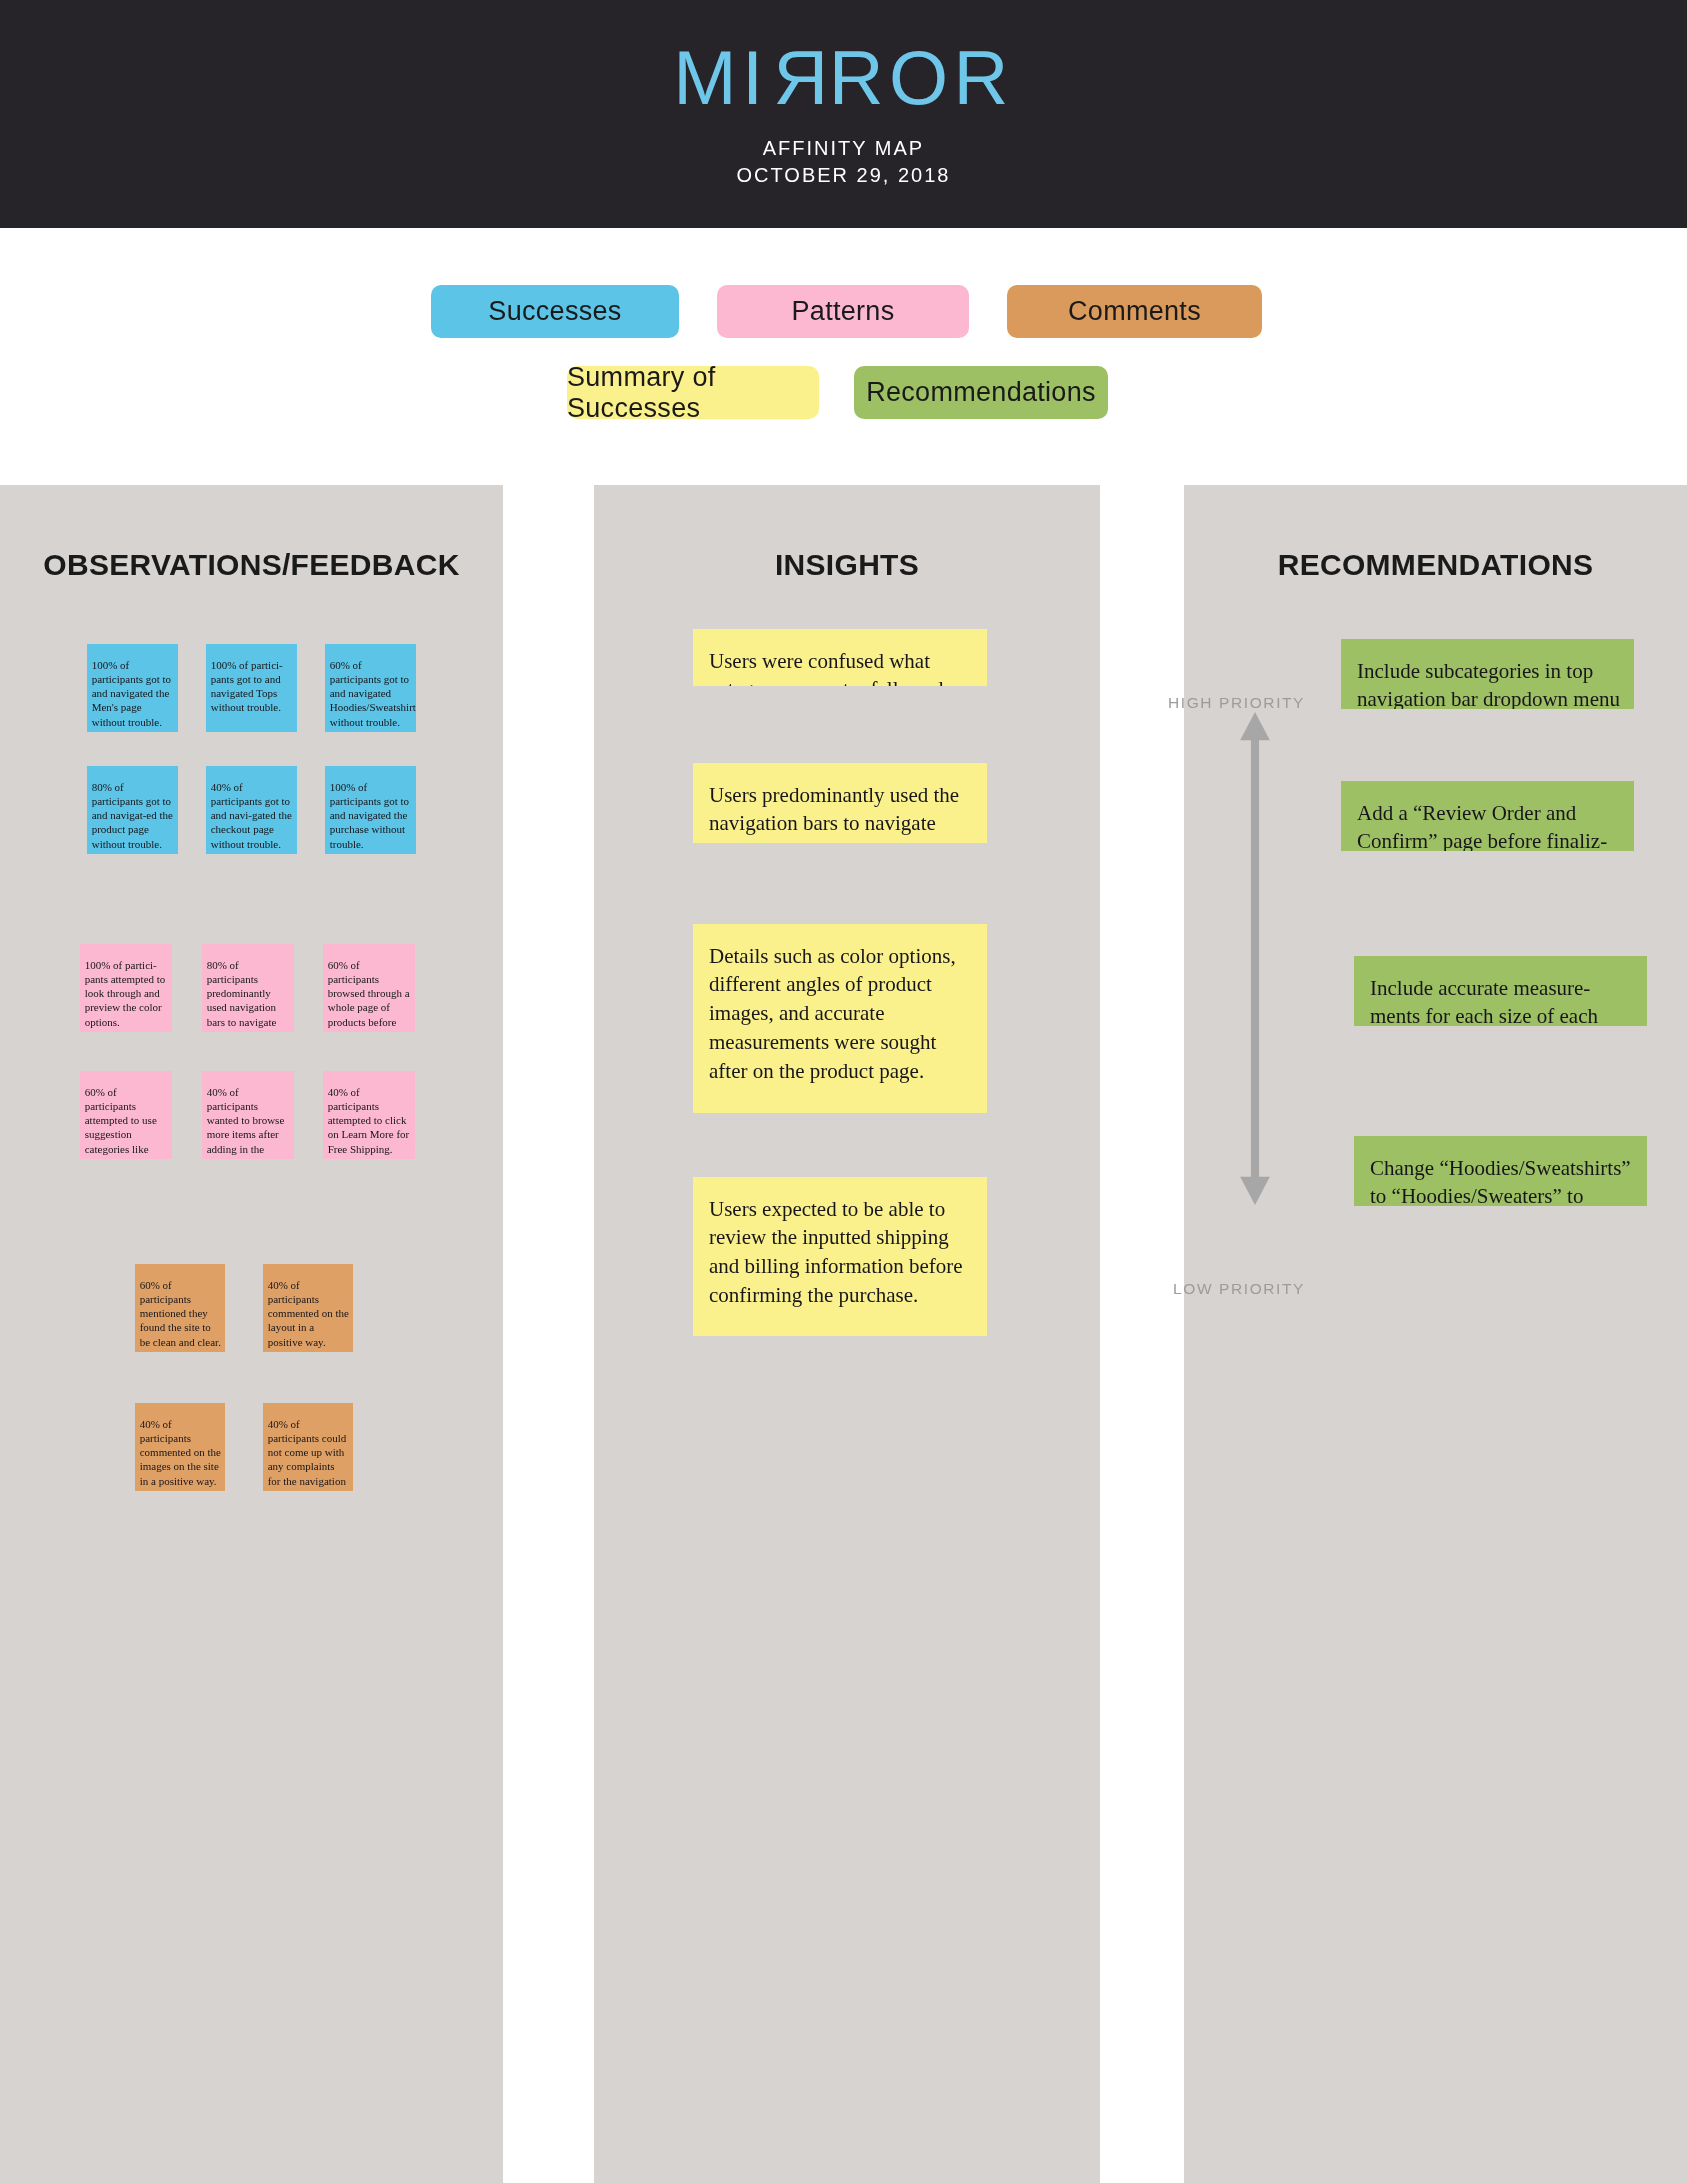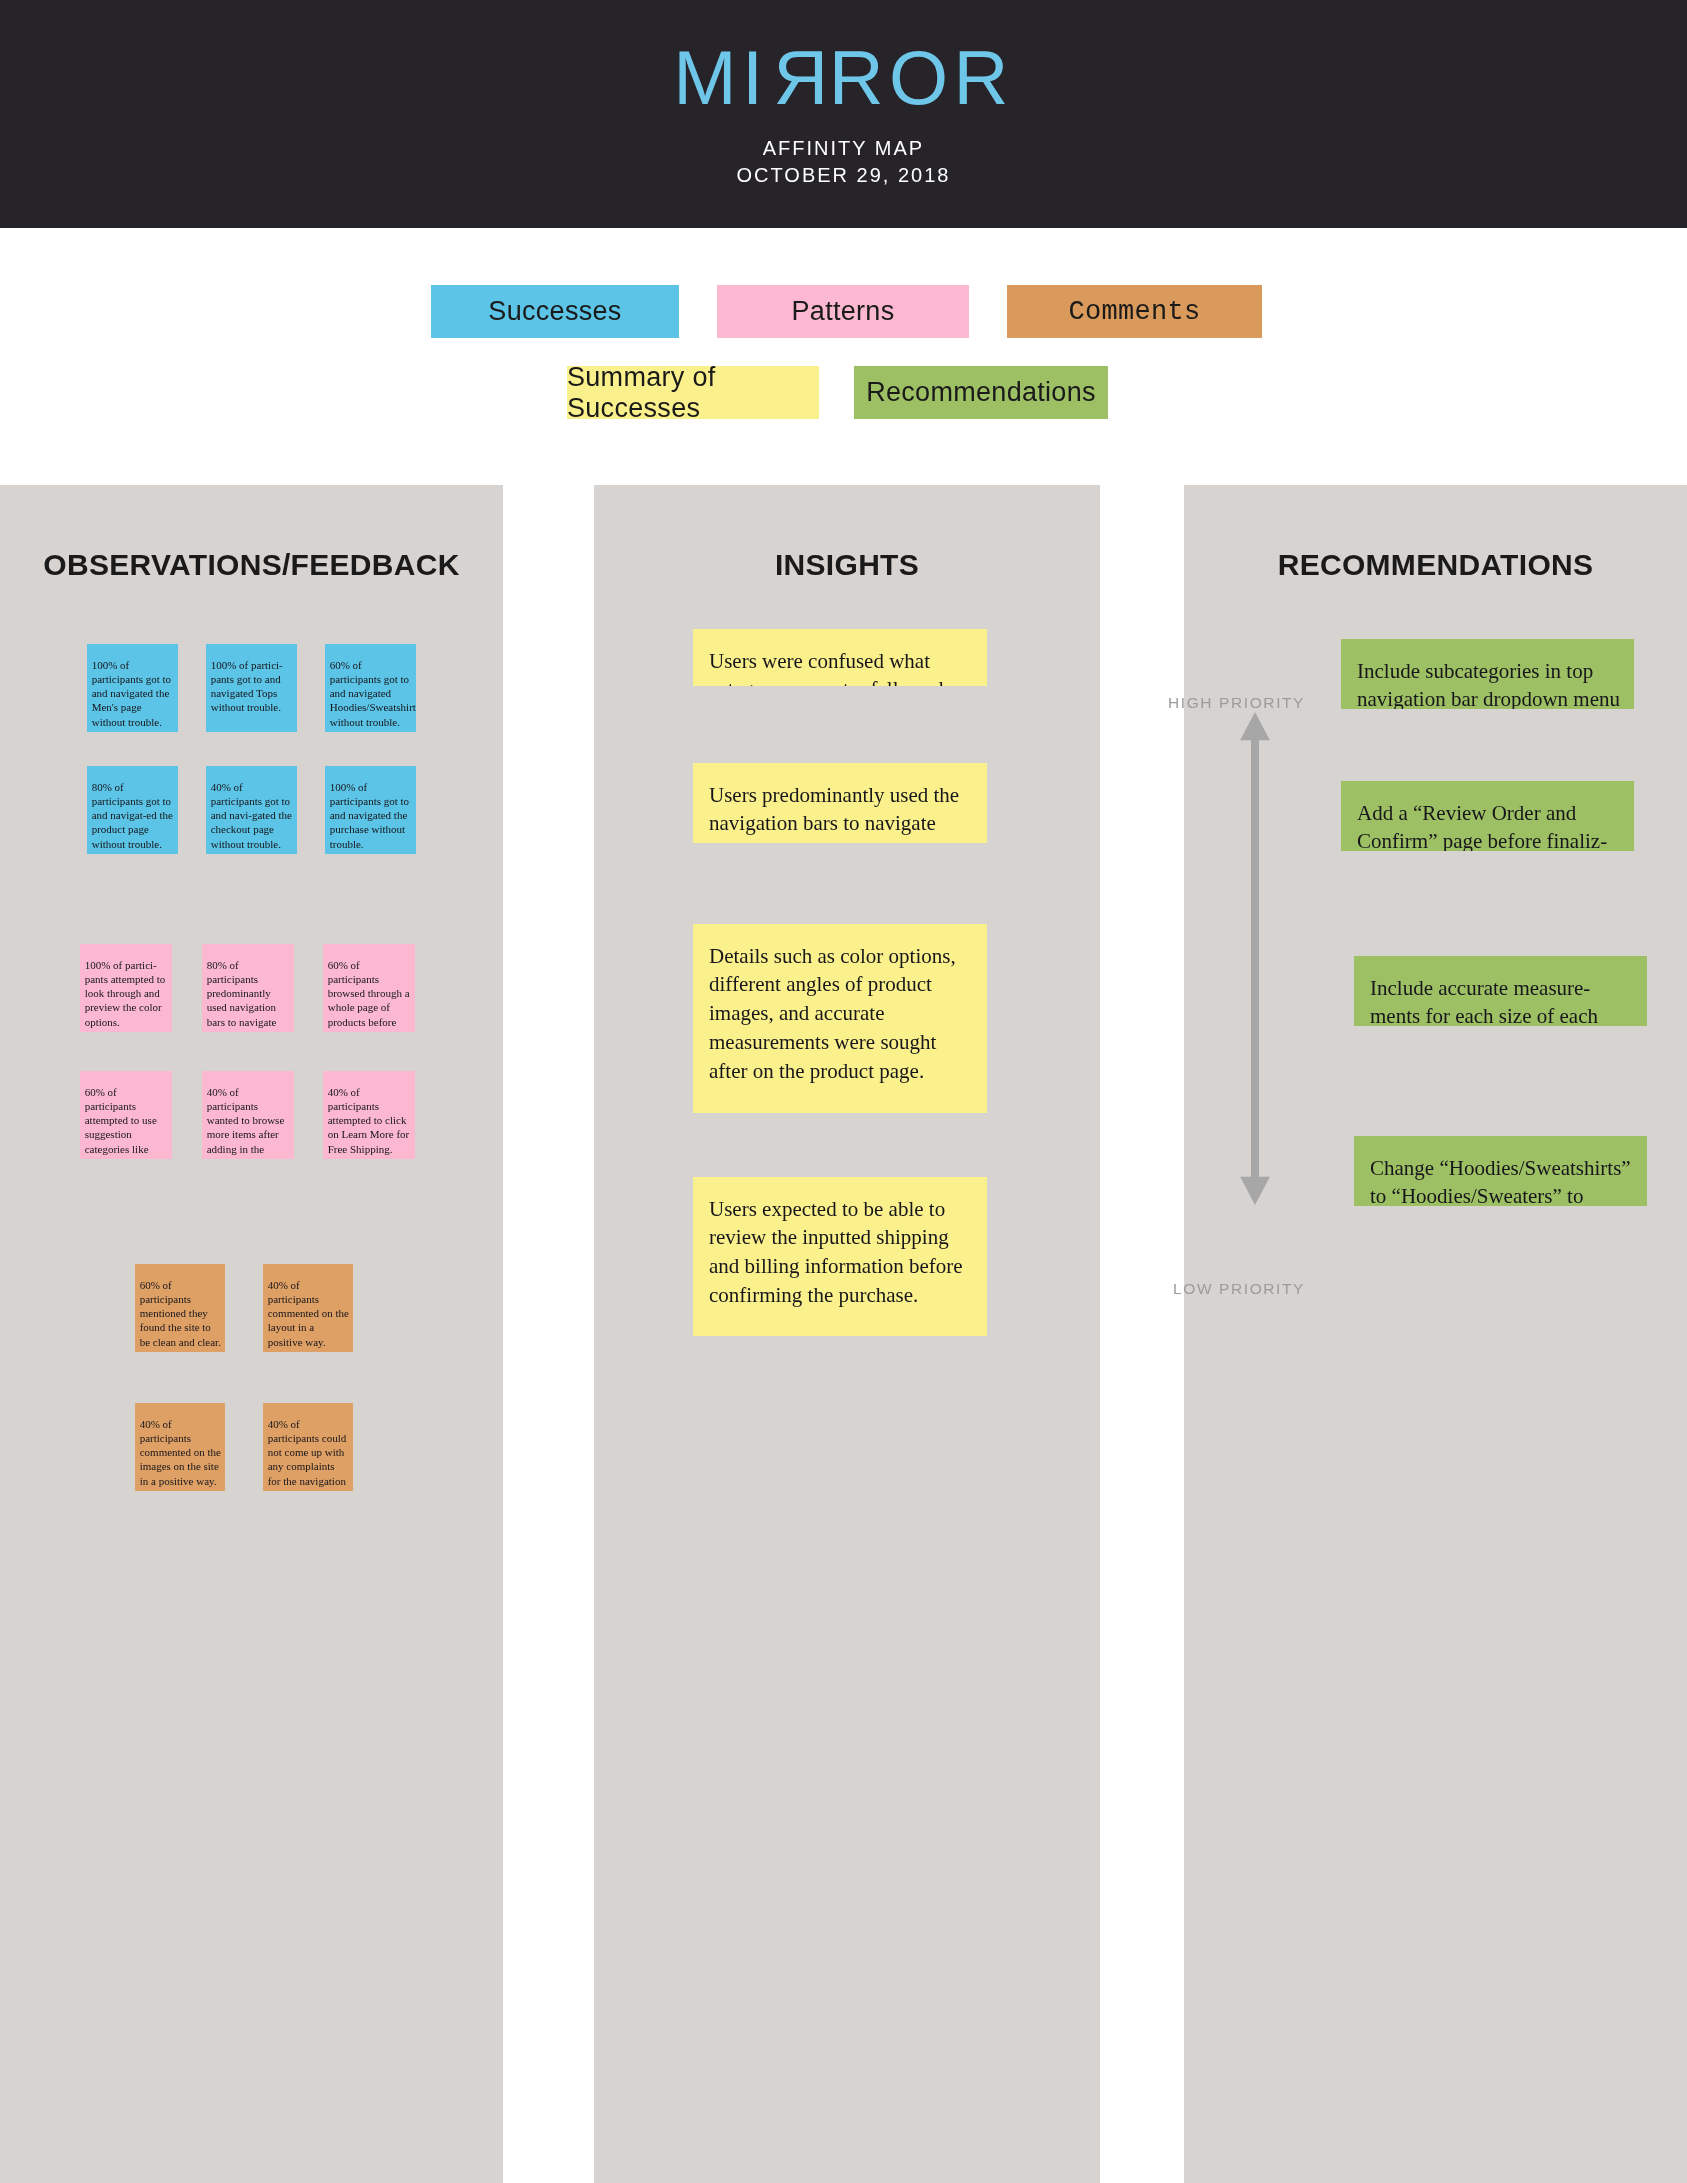--- a/index.html
+++ b/index.html
@@ -43,24 +43,25 @@
 
   
   .legend { position: absolute; left: 0; top: 228px; width: 1687px; height: 256px; }
   .legend-chip {
     position: absolute;
     display: flex; align-items: center; justify-content: center;
     color: #1a1a1a;
     font-size: 27px;
     font-weight: 400;
     letter-spacing: 0.3px;
+    border-radius: 10px;
   }
   .chip-successes       { left: 431px;  top: 57px;  width: 248px; height: 53px; background: #5BC4E7; }
   .chip-patterns        { left: 717px; top: 57px;  width: 252px; height: 53px; background: #FBB8D0; }
-  .chip-comments        { left: 1007px; top: 57px;  width: 255px; height: 53px; background: #D99A5B; font-family: Liberation Mono, monospace; }
+  .chip-comments        { left: 1007px; top: 57px;  width: 255px; height: 53px; background: #D99A5B; }
   .chip-summary         { left: 567px;  top: 138px; width: 252px; height: 53px; background: #FBF18C; }
   .chip-recommendations { left: 854px; top: 138px; width: 254px; height: 53px; background: #9EC064; }
 
   
   .column { position: absolute; top: 485px; height: 1699px; background: #D6D3D1; }
   .col-observations   { left: 0px;    width: 503px;  }
   .col-insights       { left: 594px;  width: 506px;  }
   .col-recommendations{ left: 1184px; width: 503px;  }
 
   .col-title {

